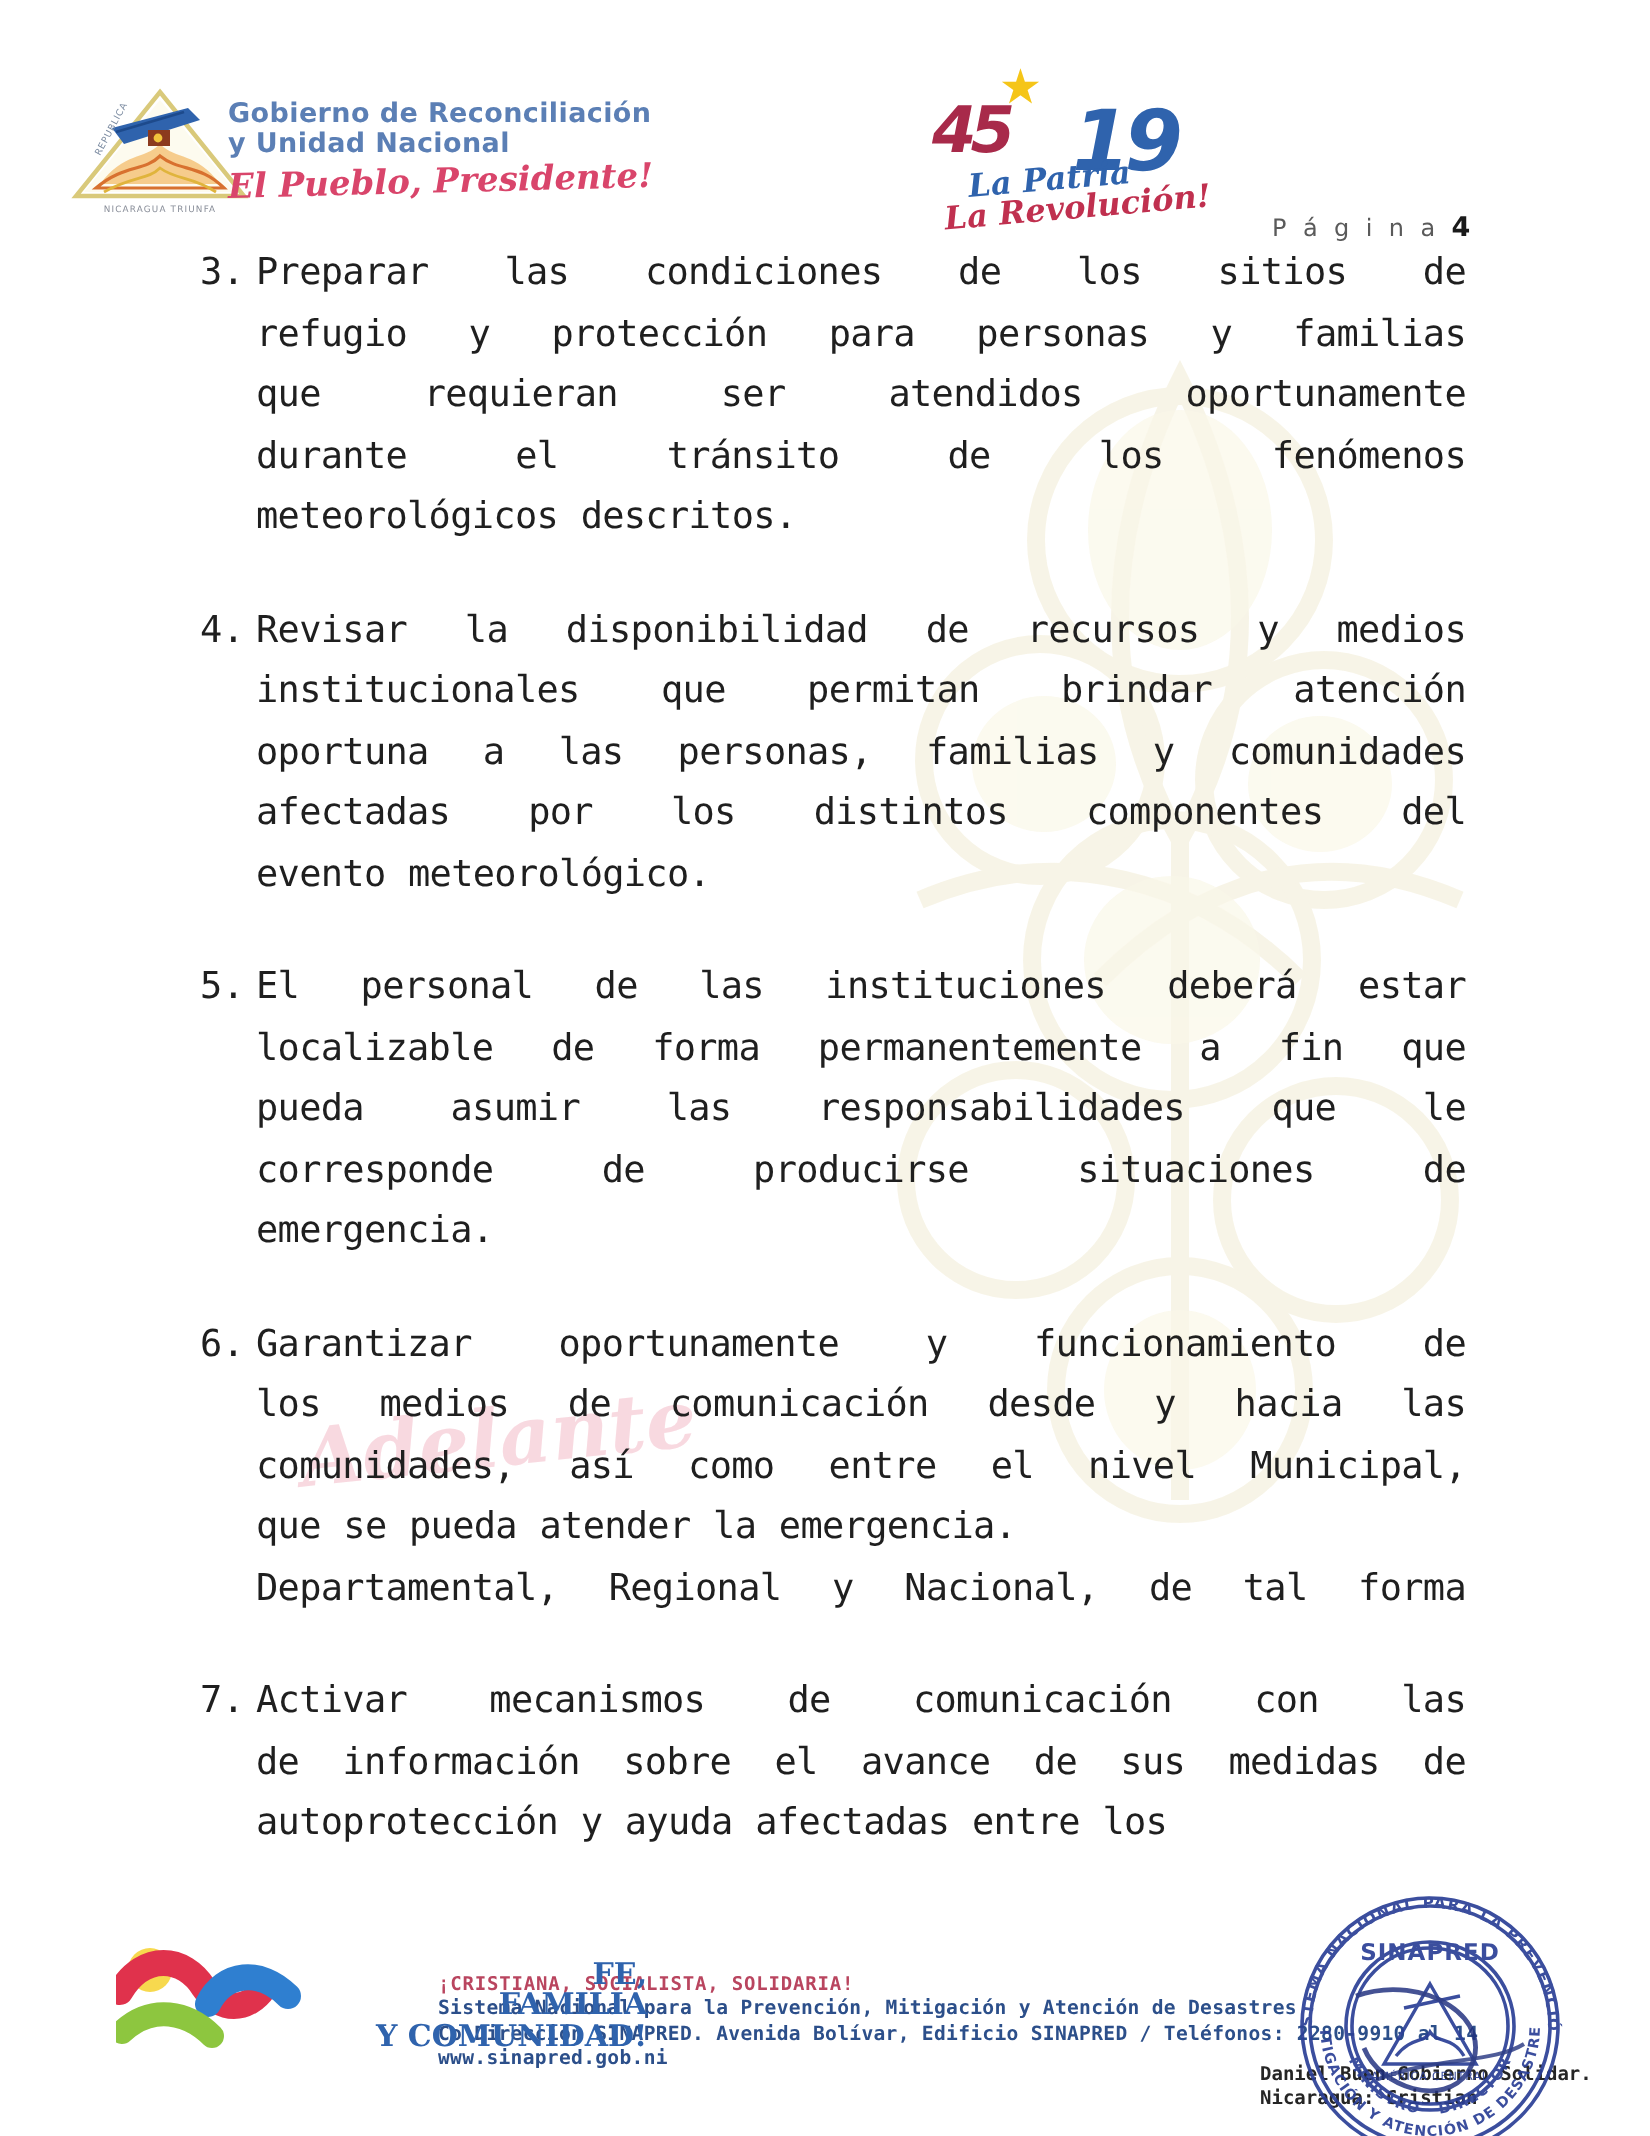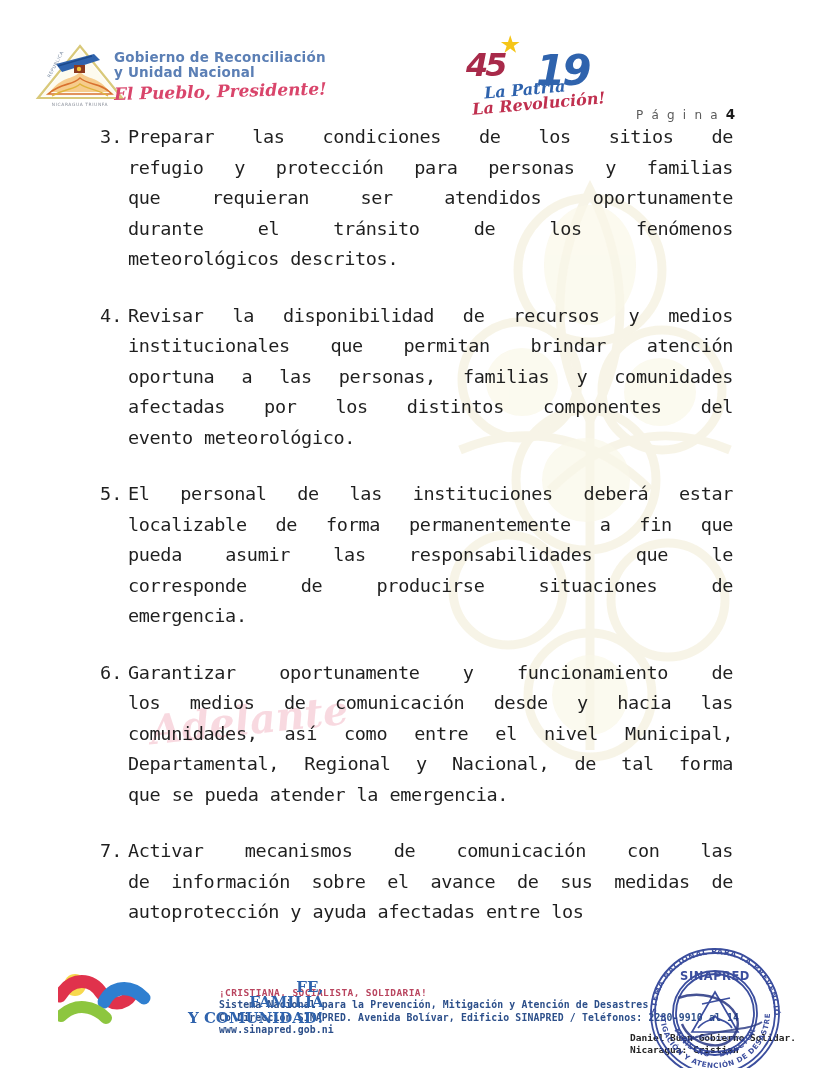--- a/index.html
+++ b/index.html
@@ -400,22 +400,22 @@
         <span class="ln last">emergencia.</span>
       </div>
     </div>
 
     <div class="item">
       <div class="item-num">6.</div>
       <div class="item-text">
         <span class="ln">Garantizar oportunamente y funcionamiento de</span>
         <span class="ln">los medios de comunicación desde y hacia las</span>
         <span class="ln">comunidades, así como entre el nivel Municipal,</span>
+        <span class="ln last">que se pueda atender la emergencia.</span>
         <span class="ln">Departamental, Regional y Nacional, de tal forma</span>
-        <span class="ln last">que se pueda atender la emergencia.</span>
       </div>
     </div>
 
     <div class="item">
       <div class="item-num">7.</div>
       <div class="item-text">
         <span class="ln">Activar mecanismos de comunicación con las</span>
         <span class="ln">de información sobre el avance de sus medidas de</span>
         <span class="ln last">autoprotección y ayuda afectadas entre los</span>
       </div>

